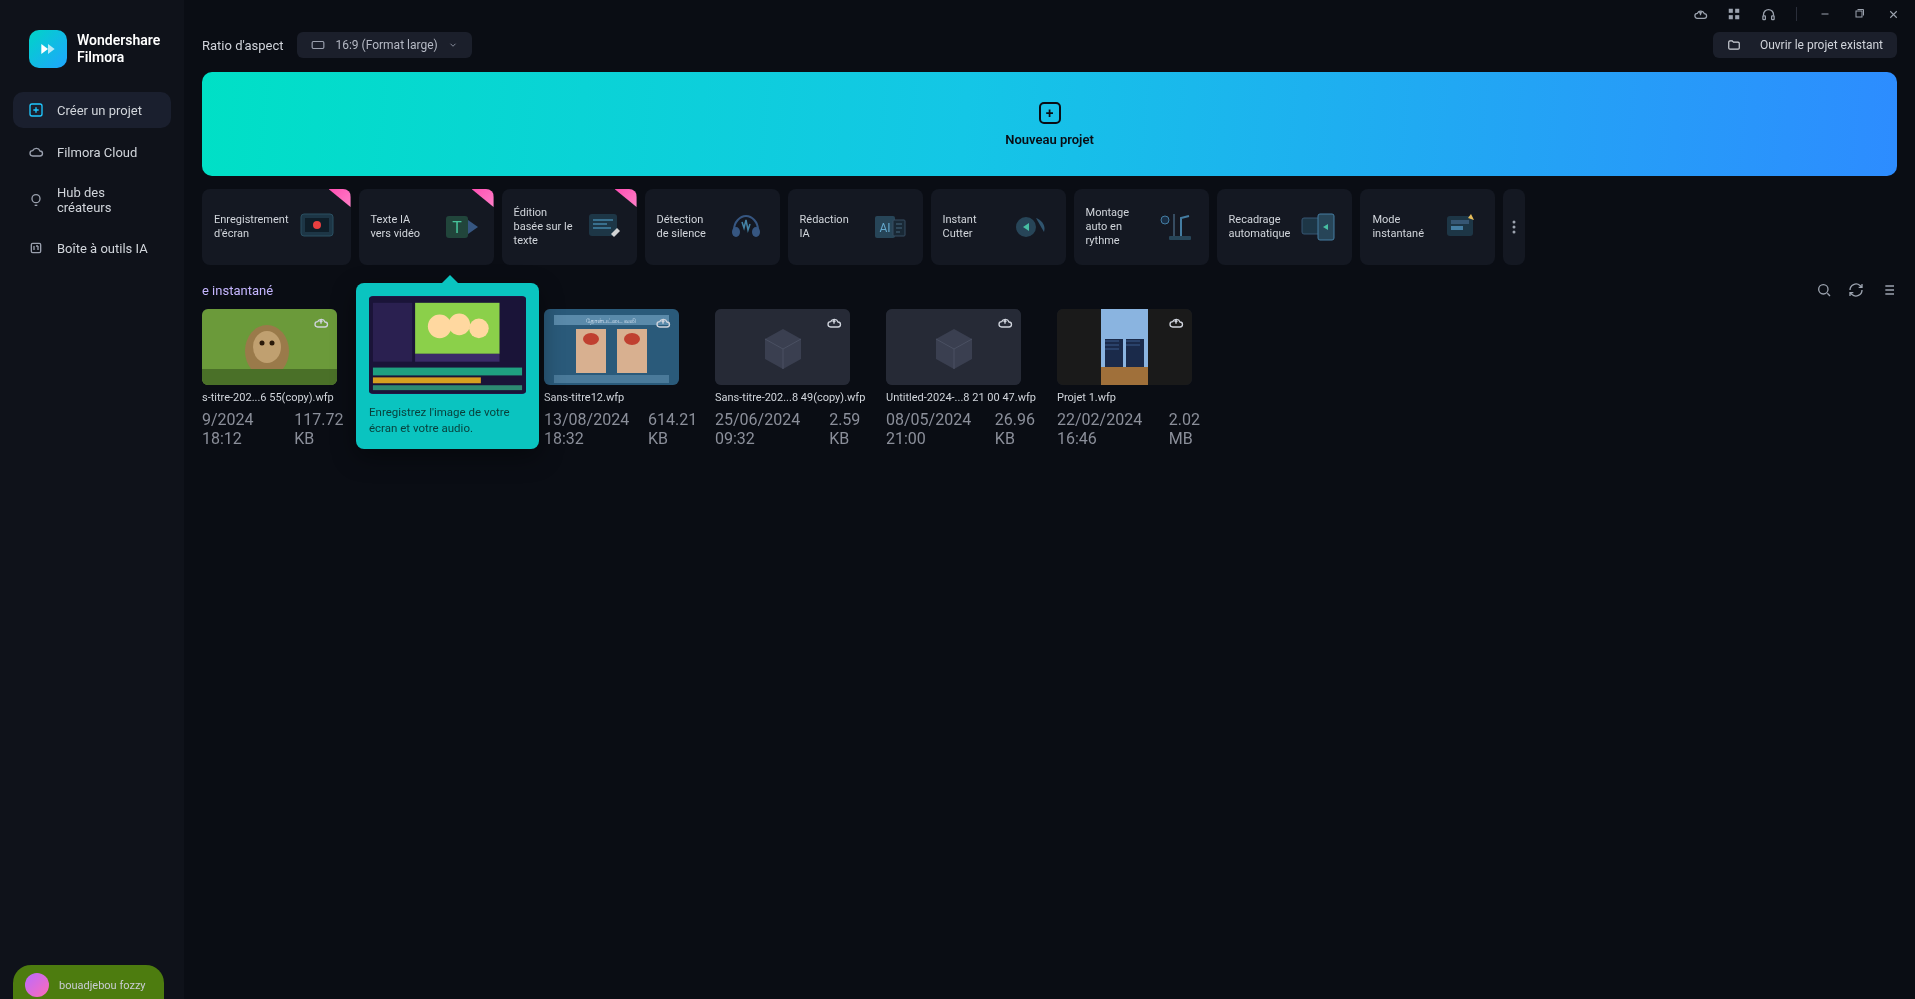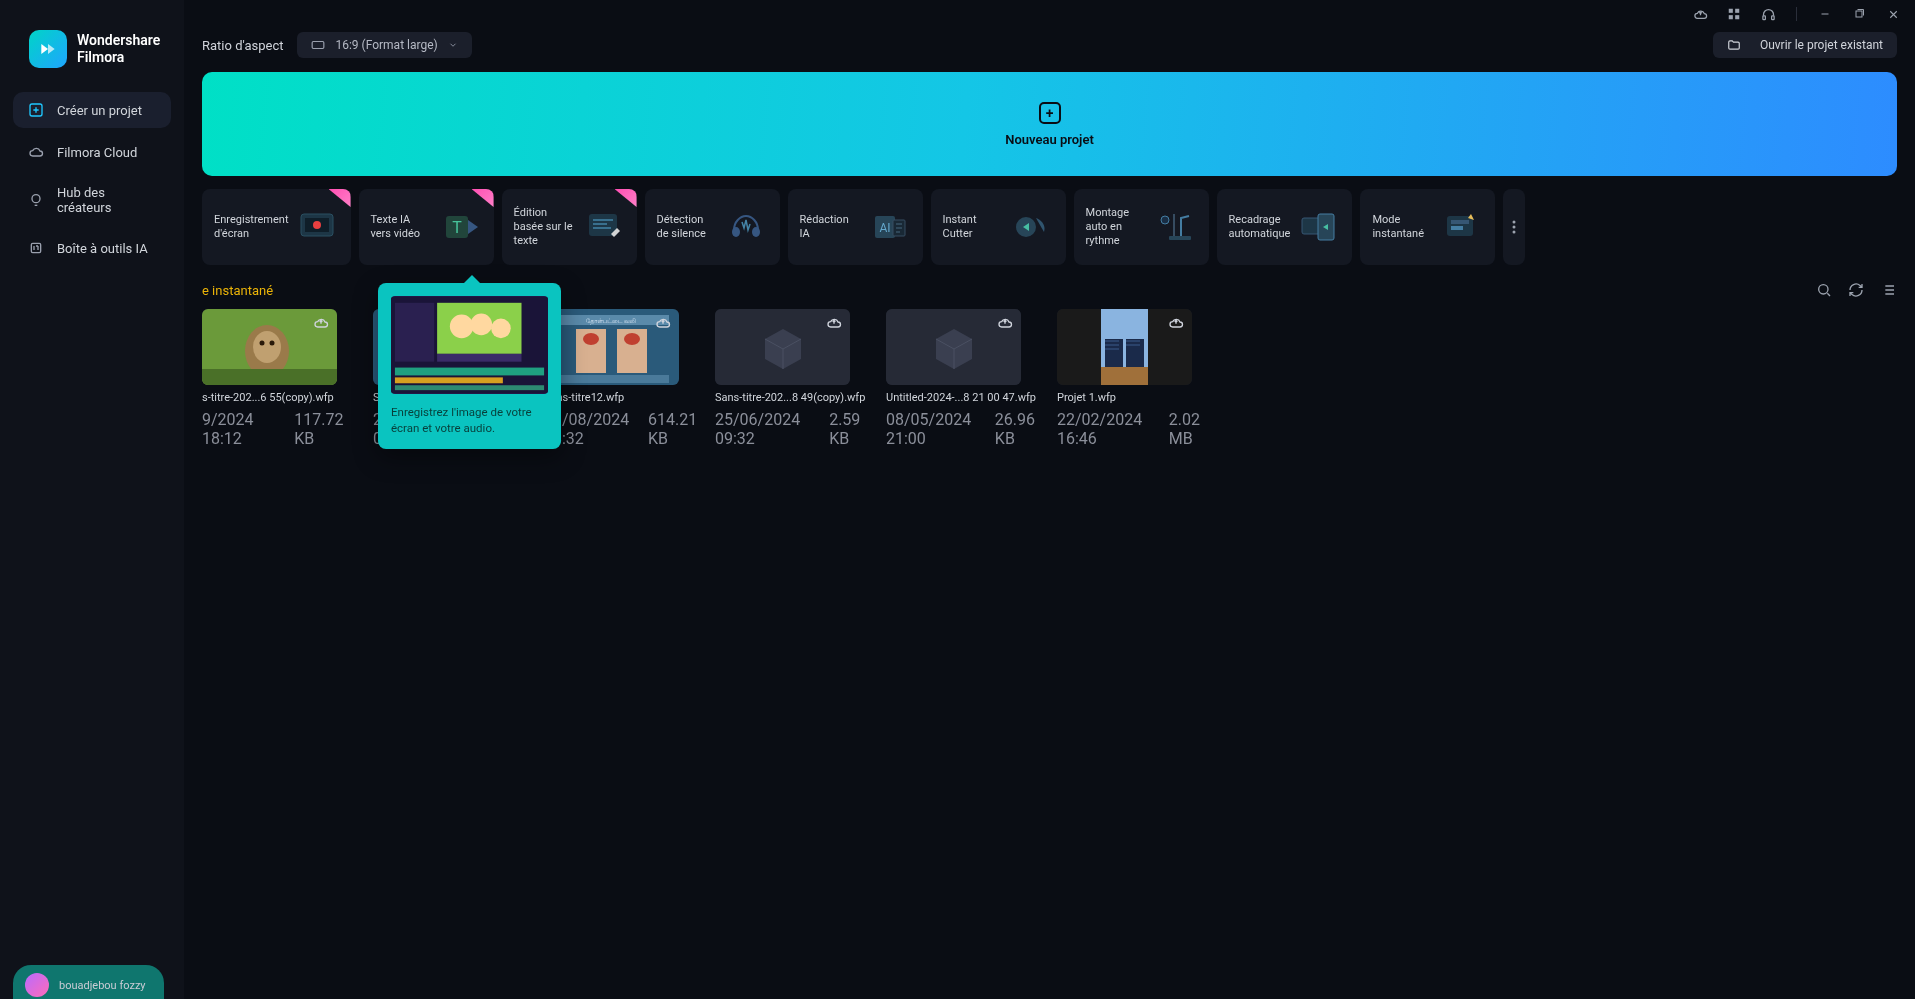--- a/index.html
+++ b/index.html
@@ -25,35 +25,35 @@
 .hero-inner{display:flex;flex-direction:column;align-items:center;gap:8px;color:#0a0d14}
 .hero-plus{width:22px;height:22px;border:2px solid #0a0d14;border-radius:5px;display:flex;align-items:center;justify-content:center;font-size:14px;font-weight:600}
 .hero-text{font-size:13px;font-weight:600}
 .tools-row{display:flex;gap:8px;padding:13px 18px 0 18px;position:relative}
 .tool-card{flex:0 0 135px;height:76px;background:#141822;border-radius:8px;display:flex;align-items:center;padding:0 12px;gap:6px;position:relative;cursor:pointer}
 .tool-name{font-size:11px;line-height:1.3;color:#d1d5db;flex:1}
 .tool-icon{width:44px;height:44px;flex-shrink:0;display:flex;align-items:center;justify-content:center;opacity:.9}
 .tag-new{position:absolute;top:0;right:0;width:22px;height:18px;background:linear-gradient(135deg,#ff4fb3,#ff80c8);clip-path:polygon(100% 0,100% 100%,0 0);border-top-right-radius:8px}
 .more-btn{width:22px;height:76px;background:#141822;border-radius:8px;display:flex;align-items:center;justify-content:center;cursor:pointer;color:#9ca3af}
 .section-head{display:flex;align-items:center;justify-content:space-between;padding:16px 18px 10px 18px}
-.section-label{font-size:13px;color:#eab308}
+.section-label{font-size:13px;color:#c4b5fd}
 .section-actions{display:flex;gap:14px}
 .section-actions .sa{width:18px;height:18px;color:#9ca3af;cursor:pointer;display:flex;align-items:center;justify-content:center}
 .projects{display:flex;gap:8px;padding:0 18px;flex-wrap:wrap}
 .project{width:163px;display:flex;flex-direction:column;gap:6px}
 .thumb{position:relative;width:135px;height:76px;background:#1b1f2b;border-radius:6px;overflow:hidden}
 .thumb-cloud{position:absolute;top:6px;right:6px;width:18px;height:18px;color:#cfd3dc}
 .thumb-scene{position:absolute;inset:0}
 .p-name{font-size:11px;color:#d1d5db;white-space:nowrap;overflow:hidden;text-overflow:ellipsis}
 .p-meta{display:flex;justify-content:space-between;font-size:16px;color:#8b8f9a}
-.tooltip{position:absolute;left:194px;top:283px;width:183px;background:#0ac4c0;border-radius:8px;padding:13px;color:#06352f;z-index:50;box-shadow:0 8px 24px rgba(0,0,0,.4)}
+.tooltip{position:absolute;left:172px;top:283px;width:183px;background:#0ac4c0;border-radius:8px;padding:13px;color:#06352f;z-index:50;box-shadow:0 8px 24px rgba(0,0,0,.4)}
 .tooltip::before{content:"";position:absolute;top:-8px;left:86px;border:8px solid transparent;border-bottom-color:#0ac4c0;border-top:none}
 .tt-img{width:100%;height:98px;background:#22184a;border-radius:4px;margin-bottom:10px;position:relative;overflow:hidden}
 .tt-text{font-size:11.5px;line-height:1.4;color:#083f3a}
-.user-pill{position:absolute;bottom:0;left:13px;display:flex;align-items:center;gap:10px;background:#0f766e;border-radius:18px 18px 0 0;padding:8px 18px 2px 12px}
+.user-pill{position:absolute;bottom:0;left:13px;display:flex;align-items:center;gap:10px;background:#4d7c0f;border-radius:18px 18px 0 0;padding:8px 18px 2px 12px}
 .avatar{width:24px;height:24px;border-radius:50%;background:linear-gradient(135deg,#b86bff,#ff6bb8)}
 .user-name{font-size:11px;color:#c9ccd4}
 svg{display:block}
 </style>
 </head>
 <body>
 
 <div class="sidebar">
   <div class="logo">
     <div class="logo-mark">

